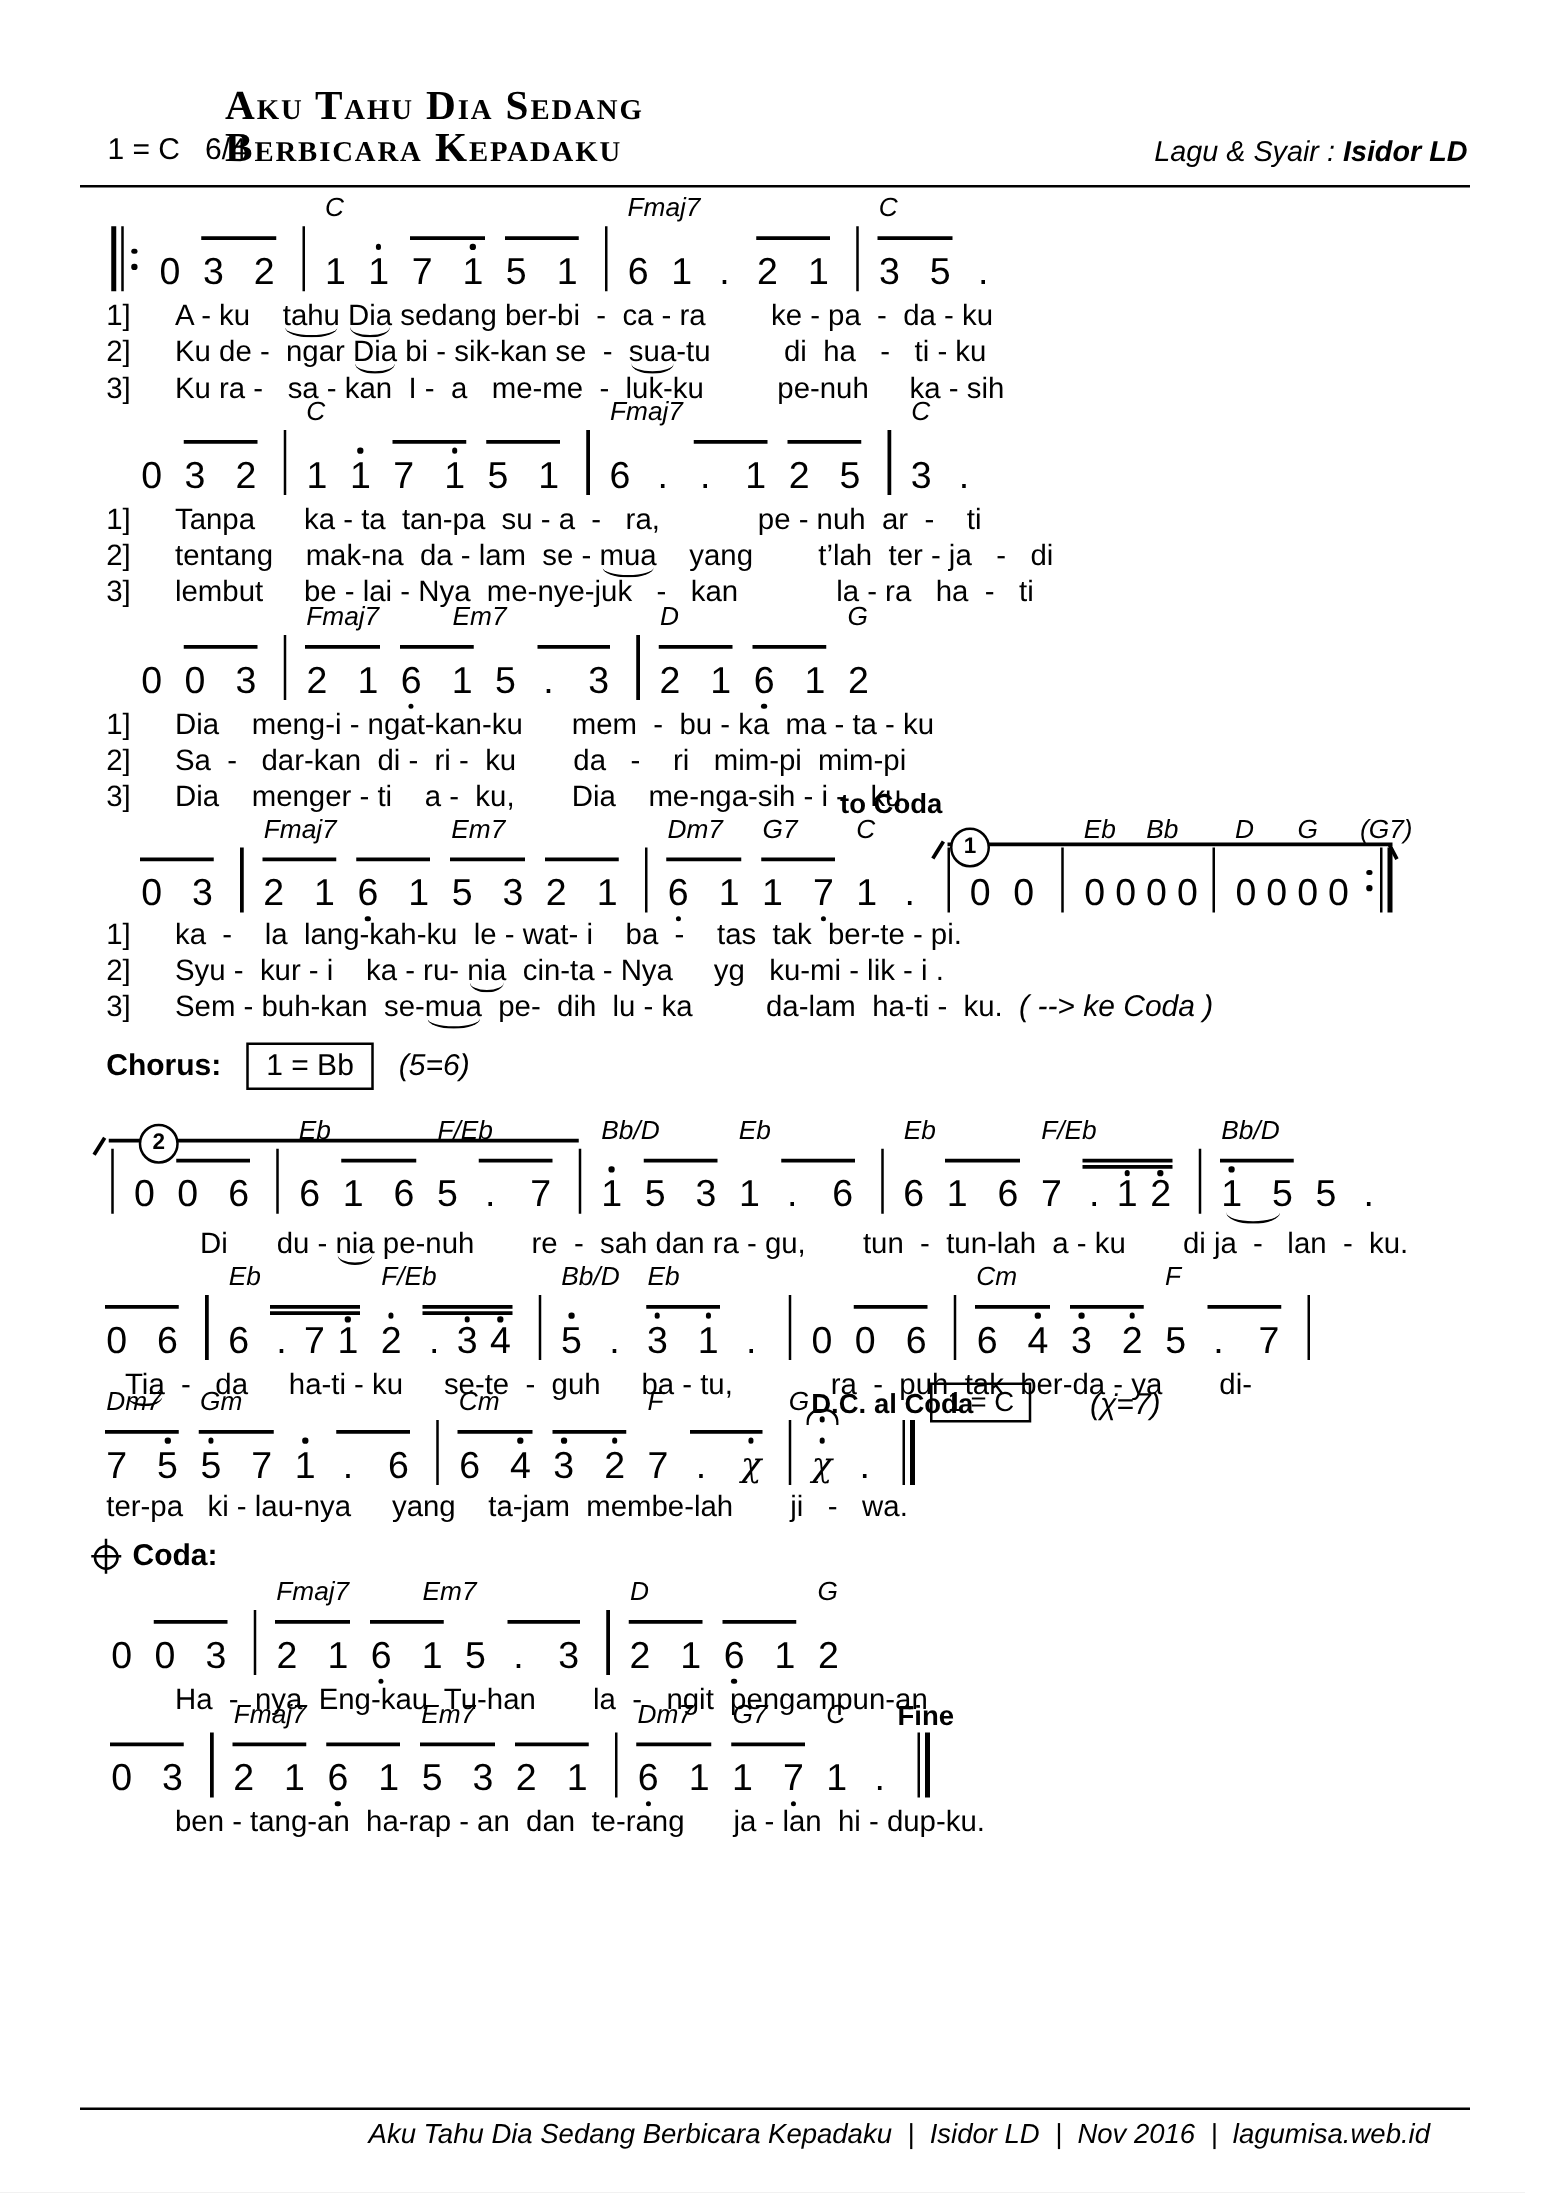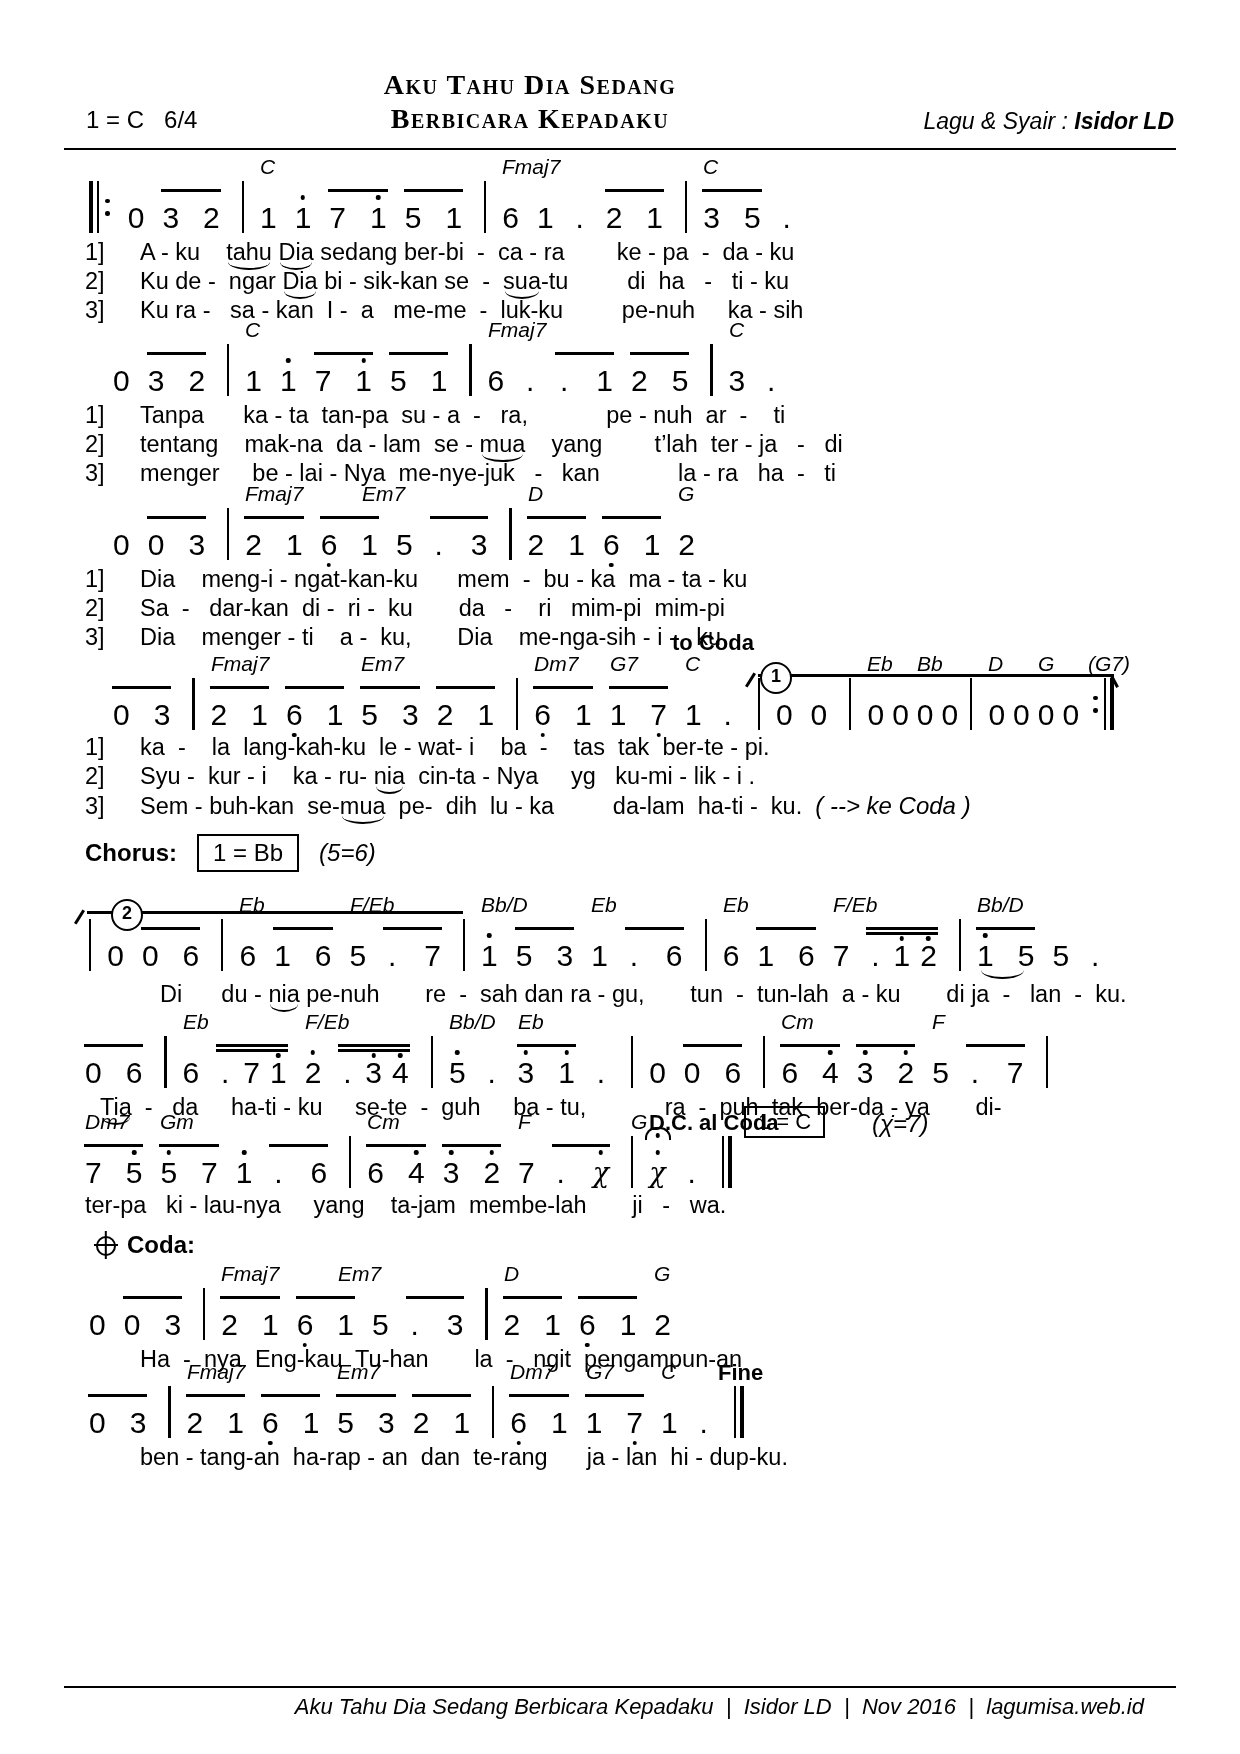--- a/index.html
+++ b/index.html
@@ -1,23 +1,23 @@
 <!DOCTYPE html>
 <html><head>
 <meta charset="utf-8">
 <style>
   html,body{margin:0;padding:0;background:#e8e8e8}
   .page{position:relative;width:1240px;height:1754px;margin:0 auto;background:#ffffff;
         font-family:"Liberation Sans",sans-serif;color:#000;overflow:hidden}
   .rule{position:absolute;left:64px;right:64px;height:2px;background:#000}
   
   .keytime{position:absolute;left:86px;top:106px;font-size:24px;white-space:pre}
-  .title{position:absolute;left:180px;width:700px;top:68px;text-align:center;
+  .title{position:absolute;left:180px;width:700px;top:68px;text-align:left;
          font-family:"Liberation Serif",serif;font-variant:small-caps;font-weight:600;
-         font-size:28px;line-height:34px;letter-spacing:1.5px}
+         font-size:33px;line-height:34px;letter-spacing:1.5px}
   .credit{position:absolute;right:66px;top:108px;font-size:23px;font-style:italic}
   .credit b{font-style:italic}
   
   .system{position:absolute;left:85px;right:30px}
   .noterow{position:absolute;left:0;display:flex;align-items:flex-end}
   .g{display:inline-flex;align-items:flex-end;gap:24px;padding-top:18px;position:relative;margin-right:18px}
   .g.b2{gap:10px}
   .g.tight{margin-right:8px}
   .n{position:relative;display:inline-block;min-width:16px;text-align:center;
      font-size:30px;line-height:30px}
@@ -54,21 +54,21 @@
   .vlabel{display:inline-block;width:55px}
   .seg{position:relative;display:inline-block;white-space:pre}
   .seg.slur::after{content:'';position:absolute;left:2px;right:2px;bottom:-4px;height:7px;
      border-bottom:2px solid #000;border-radius:0 0 55% 55%/0 0 100% 100%}
   .seg.italic{font-style:italic;font-size:24px}
   
   .chorus-head{position:absolute;left:85px;top:834px;display:flex;align-items:center;gap:20px;font-size:24px}
   .ch-label{font-weight:bold}
   .ch-box{border:2.2px solid #000;padding:3px 14px}
   .ch-note{font-style:italic}
-  .coda-head{position:absolute;left:97px;top:1231px;display:flex;align-items:center;gap:12px;
+  .coda-head{position:absolute;left:76px;top:1231px;display:flex;align-items:center;gap:12px;
      font-size:24px;font-weight:bold}
   .coda-icon{position:relative;width:18px;height:26px;display:inline-block}
   .coda-icon::before{content:'';position:absolute;left:50%;top:4px;transform:translateX(-50%);
      width:16px;height:16px;border:2.4px solid #000;border-radius:50%}
   .coda-icon::after{content:'';position:absolute;left:50%;top:-1px;transform:translateX(-50%);
      width:2.4px;height:28px;background:#000}
   .coda-icon .hbar{position:absolute;top:50%;left:-3px;right:-3px;height:2.4px;margin-top:-1.2px;background:#000}
   .footer{position:absolute;right:96px;top:1694px;font-style:italic;font-size:22px;white-space:pre}
 </style>
 </head>
@@ -213,21 +213,21 @@
           </span>
           <span class="g">
             <span class="n">.</span>
           </span>
         </div>
         <span class="chord" style="top: 0px; left: 160px;">C</span>
         <span class="chord" style="top: 0px; left: 403px;">Fmaj7</span>
         <span class="chord" style="top: 0px; left: 644px;">C</span>
         <div class="lyr" style="top: 84px;"><span class="vlabel">1]</span><span class="seg">Tanpa      ka - ta  tan-pa  su - a  -   ra,            pe - nuh  ar  -    ti</span></div>
         <div class="lyr" style="top: 113px;"><span class="vlabel">2]</span><span class="seg">tentang    mak-na  da - lam  se - </span><span class="seg slur">mua</span><span class="seg">    yang        t’lah  ter - ja   -   di</span></div>
-        <div class="lyr" style="top: 142px;"><span class="vlabel">3]</span><span class="seg">menger     be - lai - Nya  me-nye-juk   -   kan            la - ra   ha  -   ti</span></div>
+        <div class="lyr" style="top: 142px;"><span class="vlabel">3]</span><span class="seg">lembut     be - lai - Nya  me-nye-juk   -   kan            la - ra   ha  -   ti</span></div>
       </div>
       <div class="system" style="top: 482px;">
         <div class="noterow" style="top: 26px; padding-left: 28px;">
           <span class="g">
             <span class="n">0</span>
           </span>
           <span class="g b1">
             <div class="bm bm1"></div>
             <span class="n">0</span>
             <span class="n">3</span>

